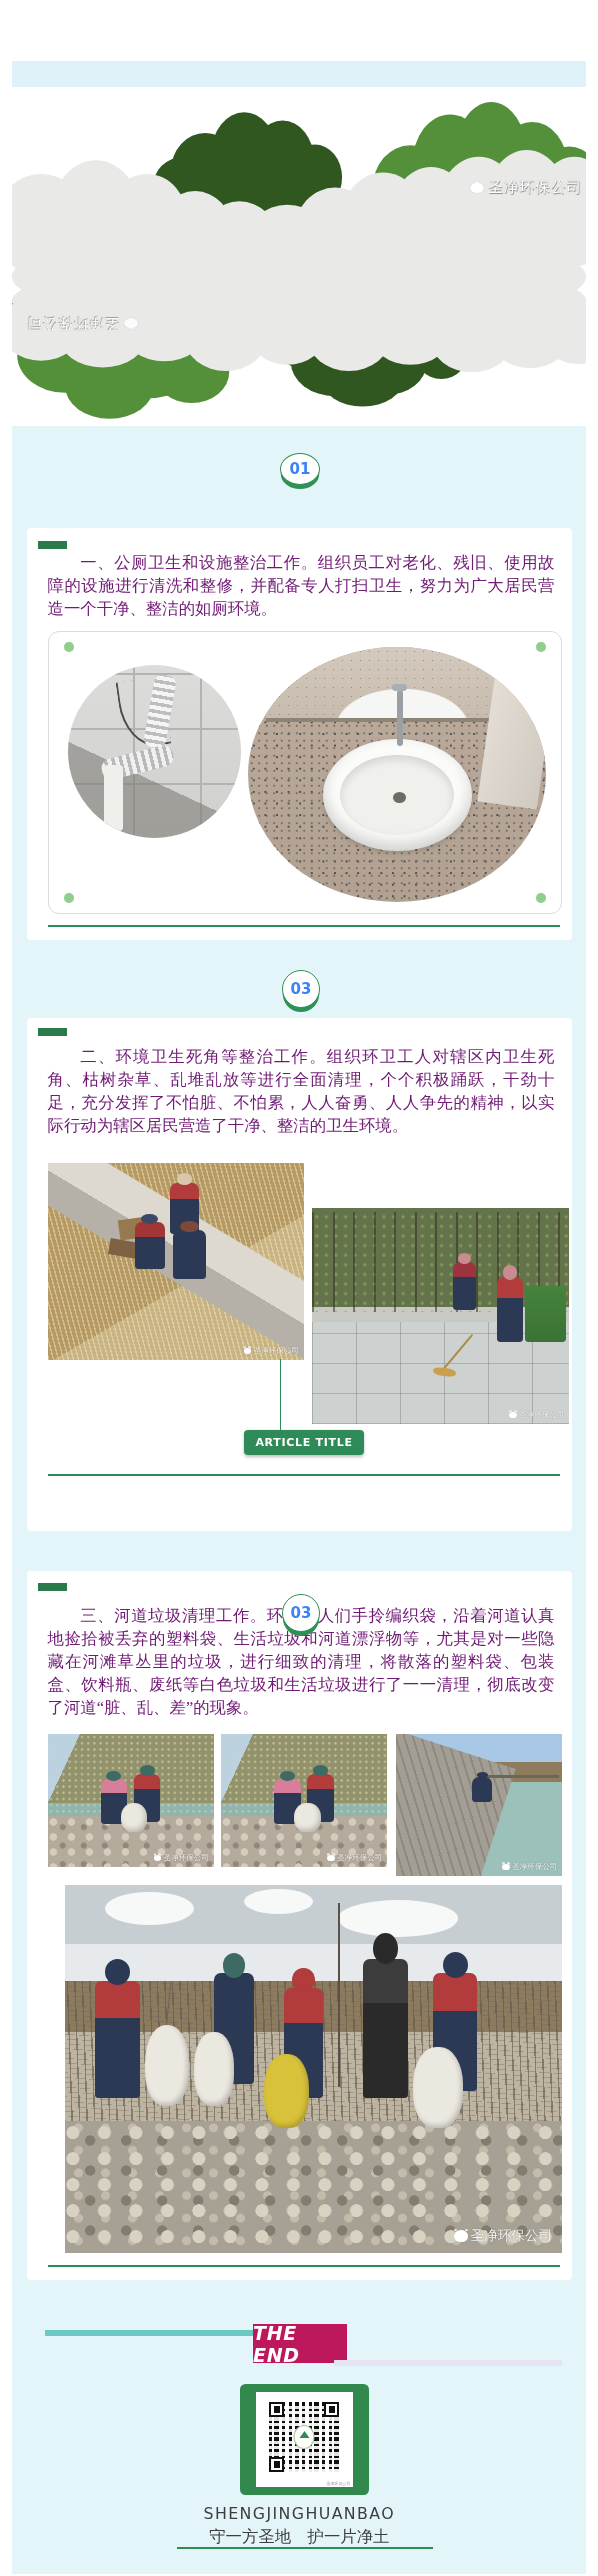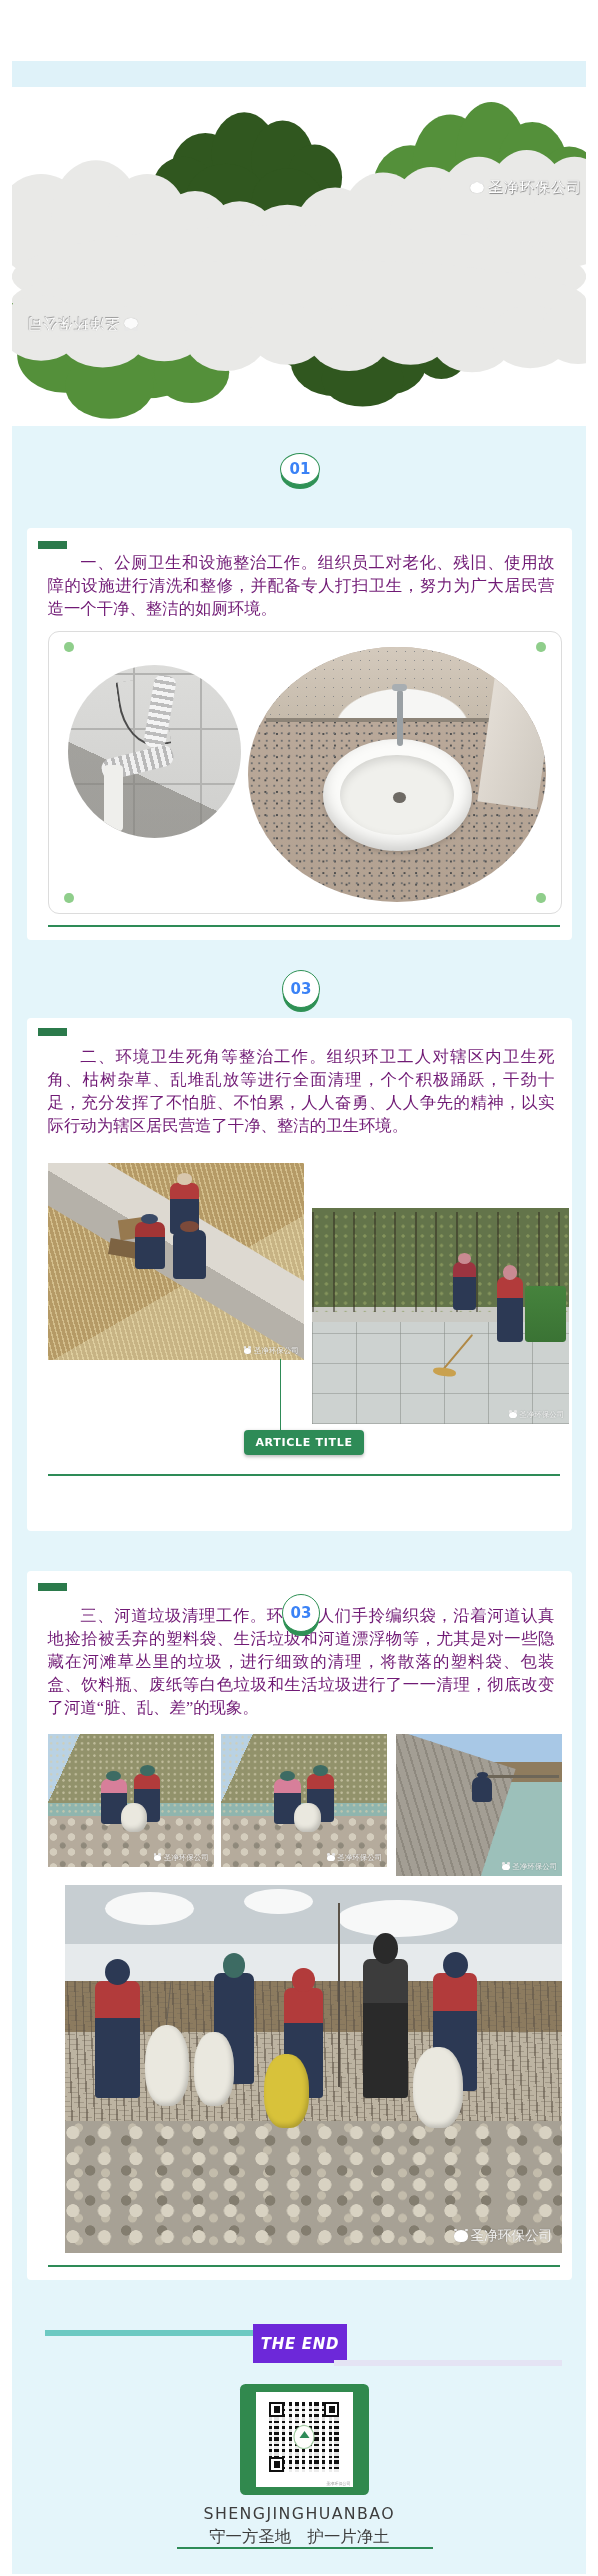--- a/index.html
+++ b/index.html
@@ -127,23 +127,23 @@
   .wk::before{content:"";position:absolute;left:22%;top:-18%;width:56%;height:22%;border-radius:50%;
       background:var(--hat,#3a4a66);}
   .bag{position:absolute;border-radius:46% 46% 42% 42%;background:#eae8df;box-shadow:inset -2.1px -2.7px 5.5px rgba(0,0,0,.2);}
   
   .vline{position:absolute;width:1.4px;background:#2e8b57;}
   .atitle{position:absolute;background:#2e8b57;border-radius:4.1px;color:#ffffff;
       font-family:"DejaVu Sans",sans-serif;font-weight:bold;font-size:11px;letter-spacing:0.7px;
       display:flex;align-items:center;justify-content:center;box-shadow:0 1.4px 3.4px rgba(0,0,0,.25);}
   
   .endline-l{left:45px;top:2286px;width:210px;height:5.5px;background:#6cc9c2;}
-  .endbox{left:253px;top:2280px;width:94px;height:39px;background:#6d28d9;display:flex;
+  .endbox{left:253px;top:2280px;width:94px;height:39px;background:#be185d;display:flex;
       align-items:center;justify-content:center;color:#fff;font-family:"DejaVu Sans",sans-serif;
-      font-weight:bold;font-style:italic;font-size:15px;letter-spacing:0.7px;}
+      font-weight:bold;font-style:italic;font-size:19px;letter-spacing:0.7px;}
   .endline-r{left:334px;top:2316px;width:228px;height:6.2px;background:#e4e4f4;}
   
   .qrblock{left:240px;top:2340px;width:129px;height:111px;background:#31894e;border-radius:5.5px;}
   .qrwhite{position:absolute;left:15.8px;top:8.2px;width:97px;height:95px;background:#ffffff;}
   .qrpat{position:absolute;left:13.7px;top:9.6px;width:70px;height:70px;background:
       repeating-linear-gradient(0deg,rgba(255,255,255,.92) 0 2.7px,rgba(255,255,255,0) 2.7px 4.8px,
         rgba(255,255,255,.88) 4.8px 8.2px,rgba(255,255,255,0) 8.2px 11.6px),
       repeating-linear-gradient(90deg,#101010 0 3.4px,#fff 3.4px 5.5px,#101010 5.5px 9.6px,#fff 9.6px 13px,#101010 13px 15.8px,#fff 15.8px 20px);}
   .fm{position:absolute;width:15px;height:15px;border:2.7px solid #101010;background:#fff;box-sizing:border-box;}
   .fm::after{content:"";position:absolute;inset:2.1px;background:#101010;}

